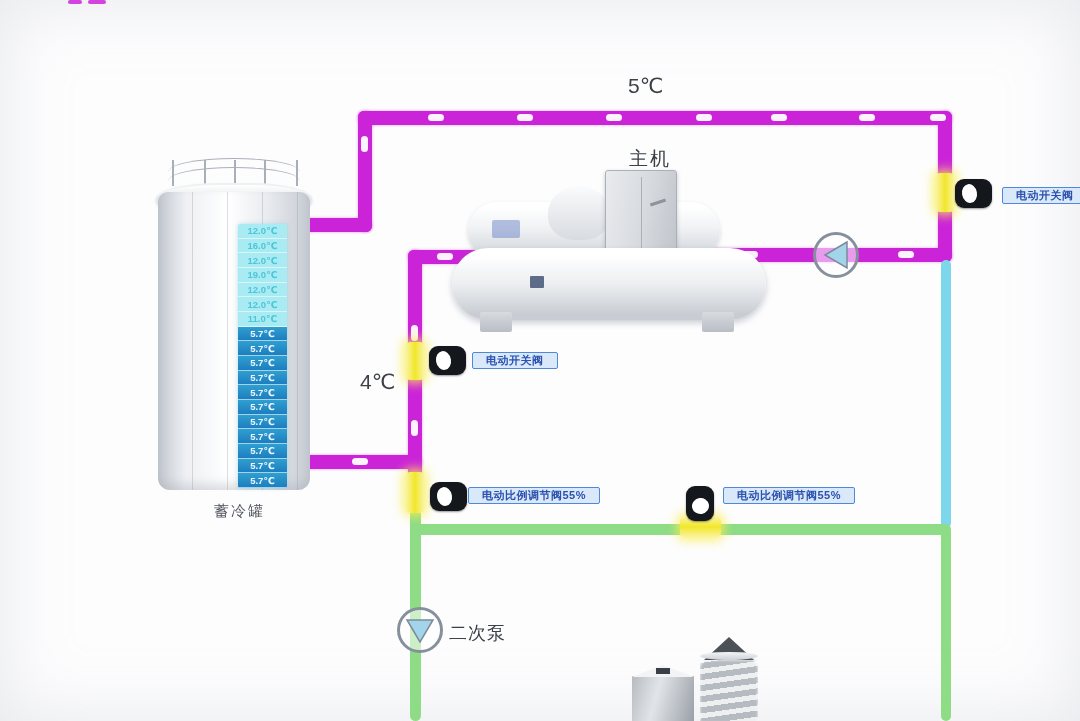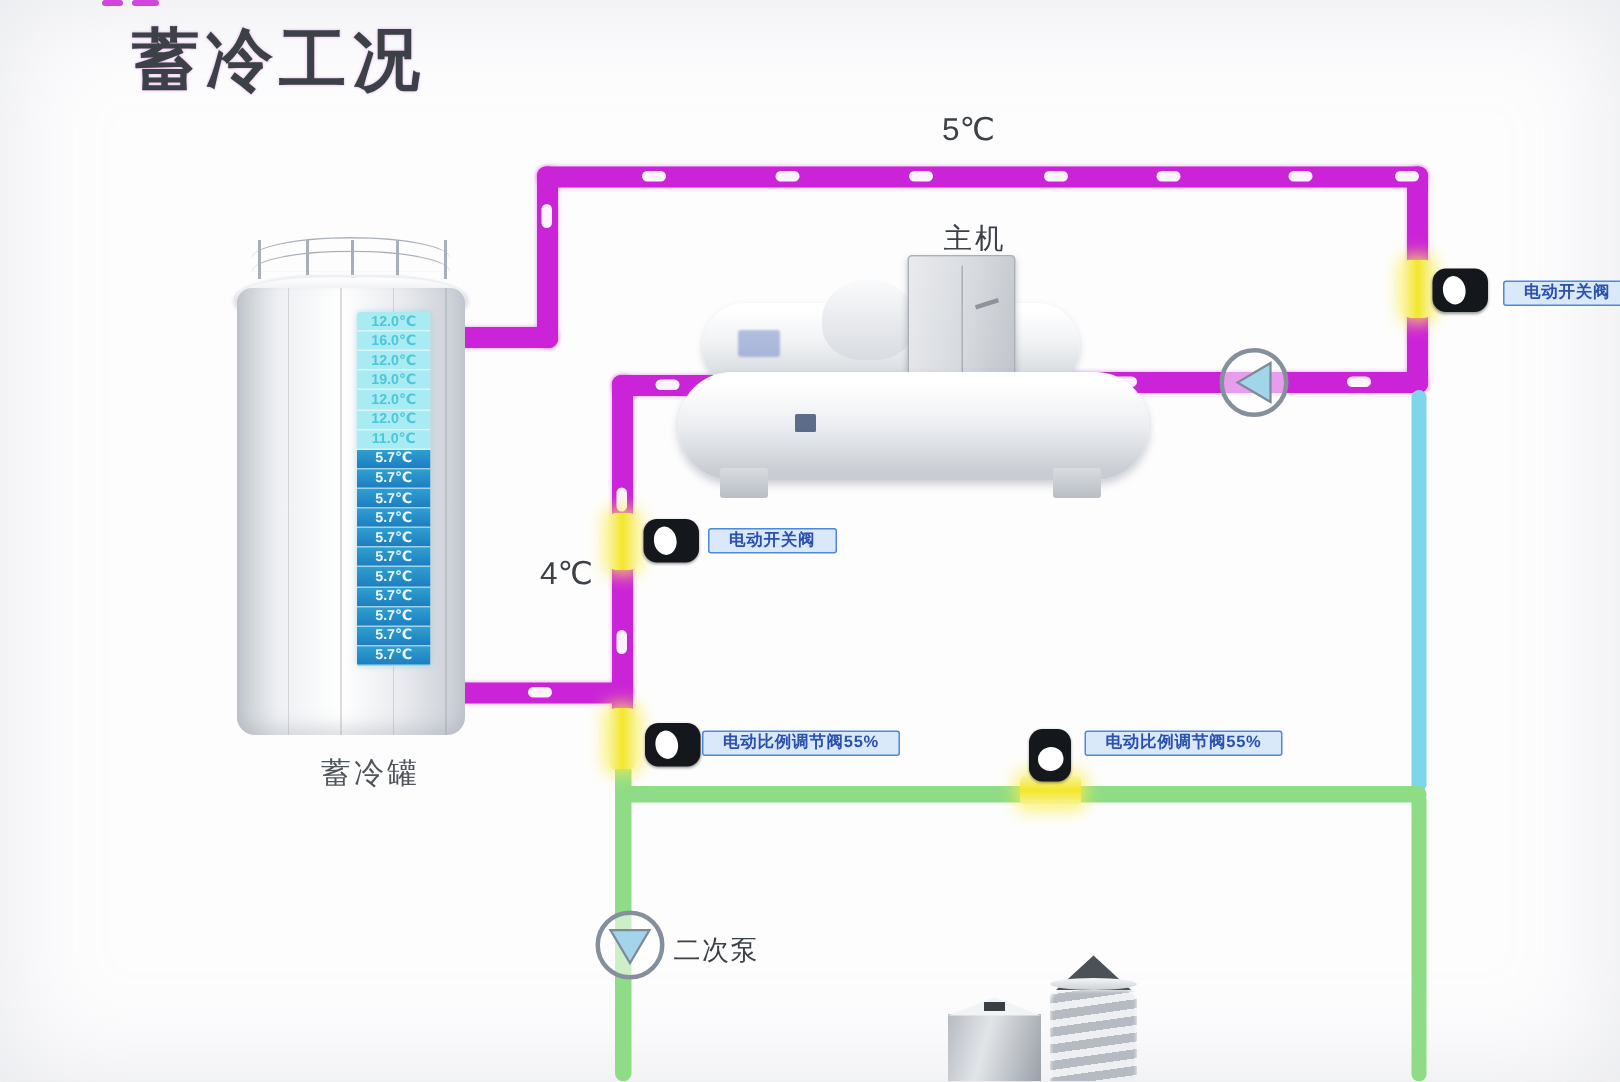--- a/index.html
+++ b/index.html
@@ -59,21 +59,21 @@
   .tank-seams{position:absolute;inset:0;border-radius:inherit;
       background:repeating-linear-gradient(90deg,transparent 0 34px,rgba(150,156,166,.35) 34px 35px);}
   .tank-cap{position:absolute;left:156px;top:183px;width:156px;height:22px;
       background:linear-gradient(180deg,#ffffff,#d9dce1);
       border-radius:50% 50% 8px 8px / 90% 90% 8px 8px;
       border-top:2px solid #eef0f2;box-shadow:0 2px 3px rgba(150,155,165,.4);}
   .tank-rail{position:absolute;left:168px;top:158px;width:132px;height:30px;}
   .tank-rail .bar{position:absolute;left:0;width:100%;height:14px;border-top:1.5px solid #a9afb8;
       border-radius:50% 50% 0 0/100% 100% 0 0;}
   .tank-rail .post{position:absolute;top:2px;width:1.5px;height:26px;background:#a9afb8;}
-  .tcol{position:absolute;left:238px;top:208px;width:49px;height:236px;display:flex;
+  .tcol{position:absolute;left:238px;top:224px;width:49px;height:264px;display:flex;
       flex-direction:column;border-radius:2px;overflow:hidden;box-shadow:0 0 4px rgba(120,200,220,.5);}
   .tcell{flex:1;display:flex;align-items:center;justify-content:center;
       font-size:9.5px;font-weight:bold;border-bottom:1px solid rgba(255,255,255,.55);}
   .tcell.light{background:#a9ebf2;color:#4cc6d8;}
   .tcell.dark{background:linear-gradient(180deg,#2f9fd0,#1d7ec0);color:#eef9ff;}
 
   
   .chiller{position:absolute;left:450px;top:160px;width:320px;height:175px;z-index:3;}
   .ch-upper{position:absolute;left:18px;top:42px;width:252px;height:58px;border-radius:30px;
       background:linear-gradient(180deg,#ffffff 8%,#f0f2f4 45%,#d3d7dc 90%);
@@ -111,21 +111,20 @@
   .ribcol::after{content:'';position:absolute;top:-6px;left:0;width:58px;height:8px;
       background:linear-gradient(180deg,#f4f5f6,#cdd1d6);border-radius:50%;}
 
   .z1{z-index:1}.z2{z-index:2}.z4{z-index:4}.z5{z-index:5}.z6{z-index:6}
 </style>
 </head>
 <body>
 
 <div class="stage">
 
-  <div class="abs txt title z6" style="left:88px;top:10px;">蓄冷工况</div>
   <div class="abs crop-mark" style="left:68px;top:0;width:14px;height:4px;"></div>
   <div class="abs crop-mark" style="left:88px;top:0;width:18px;height:4px;"></div>
 
   <div class="pipe m z1" style="left:358px;top:111px;width:594px;height:14px;"></div>
   <div class="pipe m z1" style="left:358px;top:111px;width:14px;height:121px;"></div>
   <div class="pipe m z1" style="left:303px;top:218px;width:69px;height:14px;"></div>
   <div class="pipe m z1" style="left:408px;top:250px;width:105px;height:14px;"></div>
   <div class="pipe m z1" style="left:408px;top:250px;width:14px;height:228px;"></div>
   <div class="pipe m z1" style="left:303px;top:455px;width:119px;height:14px;"></div>
   <div class="pipe m z1" style="left:700px;top:248px;width:252px;height:14px;"></div>
@@ -178,21 +177,21 @@
       <div class="tcell dark">5.7℃</div>
       <div class="tcell dark">5.7℃</div>
       <div class="tcell dark">5.7℃</div>
       <div class="tcell dark">5.7℃</div>
       <div class="tcell dark">5.7℃</div>
       <div class="tcell dark">5.7℃</div>
       <div class="tcell dark">5.7℃</div>
       <div class="tcell dark">5.7℃</div>
       <div class="tcell dark">5.7℃</div>
     </div>
-  <div class="abs txt z4" style="left:214px;top:502px;font-size:20px;color:#50555b;letter-spacing:2px;">蓄冷罐</div>
+  <div class="abs txt z4" style="left:214px;top:502px;font-size:15px;color:#50555b;letter-spacing:2px;">蓄冷罐</div>
 
   <div class="chiller">
     <div class="ch-upper"></div>
     <div class="ch-dome"></div>
     <div class="ch-cab"></div>
     <div class="ch-lower"></div>
     <div class="ch-blue"></div>
     <div class="ch-logo"></div>
     <div class="ch-leg" style="left:30px;"></div>
     <div class="ch-leg" style="left:252px;"></div>

